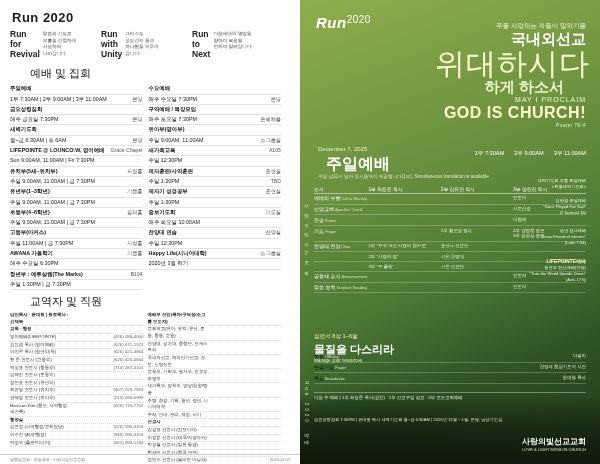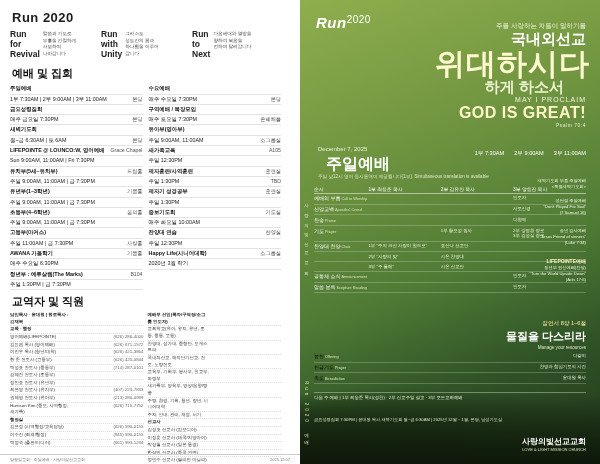--- a/index.html
+++ b/index.html
@@ -5,21 +5,21 @@
   html,body{margin:0;padding:0;background:#ffffff;}
   body{width:600px;height:464px;font-family:"Liberation Sans",sans-serif;overflow:hidden;}
   .page{position:relative;width:600px;height:464px;display:flex;}
   
   .left{width:300px;height:464px;background:#ffffff;box-sizing:border-box;padding:8px 19px 4px 10px;position:relative;}
   .run-title{font-size:13px;font-weight:bold;color:#1b1b1b;letter-spacing:.5px;margin:2px 0 5px 2px;}
   .run-grid{display:flex;gap:2px;margin-bottom:7px;}
   .run-col{flex:1;display:flex;gap:3px;}
   .run-head{font-size:8.5px;font-weight:bold;line-height:1.15;color:#222;white-space:pre-line;}
   .run-body{font-size:4.6px;line-height:1.45;color:#444;white-space:pre-line;padding-top:1px;}
-  .sect-title{font-size:11px;font-weight:bold;color:#111;margin:4px 0 3px 2px;}
+  .sect-title{font-size:11px;font-weight:normal;color:#111;margin:4px 0 3px 20px;}
   .two-col{display:flex;gap:6px;}
   .col{flex:1;}
   .row{display:flex;justify-content:space-between;align-items:flex-start;border-bottom:.5px solid #e3e3e3;padding:1px 0;}
   .row .nm{font-size:5.4px;line-height:1.35;color:#222;white-space:pre-line;}
   .row .vl{font-size:5.2px;color:#555;text-align:right;white-space:nowrap;padding-left:3px;}
   .row.hd .nm{font-weight:bold;color:#111;}
   .staff-grid{display:flex;gap:4px;}
   .staff-col{flex:1;}
   .sline{display:flex;font-size:4.4px;line-height:1.5;color:#333;border-bottom:.4px dotted #ddd;}
   .sline .a{width:46%;white-space:pre-line;}
@@ -29,42 +29,42 @@
   
   .right{width:300px;height:464px;position:relative;overflow:hidden;
     background:linear-gradient(160deg,#8fae4d 0%,#6f9440 32%,#4e7a35 58%,#2f5226 78%,#22381c 100%);}
   .hill{position:absolute;left:0;bottom:0;width:300px;height:120px;
     background:radial-gradient(120% 90% at 30% 100%, #1d2f16 0%, #24401c 45%, rgba(40,70,32,0) 72%);}
   .hill2{position:absolute;left:0;bottom:0;width:300px;height:70px;background:linear-gradient(180deg,rgba(20,35,15,0) 0%,rgba(16,28,12,.85) 70%,rgba(12,22,9,.95) 100%);}
   .runlogo{position:absolute;left:16px;top:14px;font-size:15px;font-style:italic;font-weight:bold;color:#ffffff;letter-spacing:.5px;}
   .runlogo small{font-size:10px;font-style:normal;font-weight:normal;vertical-align:top;}
   .verse-top{position:absolute;right:14px;top:22px;font-size:6.5px;color:#eef6dd;}
   .bigkr1{position:absolute;right:14px;top:30px;font-size:15px;font-weight:bold;color:#ffffff;}
-  .bigkr2{position:absolute;right:10px;top:44px;font-size:30px;font-weight:bold;color:#fff9d0;letter-spacing:1px;}
+  .bigkr2{position:absolute;right:10px;top:44px;font-size:30px;font-weight:normal;color:#fff9d0;letter-spacing:1px;}
   .bigkr3{position:absolute;right:36px;top:78px;font-size:15px;font-weight:bold;color:#eef4d2;margin-left:11px;}
   .engl1{position:absolute;right:14px;top:96px;font-size:7px;color:#f2f6e2;letter-spacing:1px;}
   .engl2{position:absolute;right:14px;top:104px;font-size:16px;font-weight:bold;color:#fff7c8;letter-spacing:.5px;}
   .engl3{position:absolute;right:14px;top:122px;font-size:5px;color:#e6eccf;letter-spacing:.5px;}
   .cardate{position:absolute;left:18px;top:146px;font-size:6px;color:#eaf1d8;}
   .wtitle{position:absolute;left:26px;top:154px;font-size:16px;font-weight:bold;color:#ffffff;}
   .wsub{position:absolute;left:18px;top:174px;font-size:4.6px;color:#dfe8c8;white-space:pre-line;}
   .times{position:absolute;right:14px;top:150px;font-size:5.6px;color:#ffffff;}
   .times span{margin-left:10px;}
   .vside{position:absolute;left:4px;top:200px;font-size:4.4px;color:#dbe6bf;writing-mode:vertical-rl;letter-spacing:2px;}
   .vside2{position:absolute;left:4px;bottom:20px;font-size:4.6px;color:#cfe0ad;writing-mode:vertical-rl;letter-spacing:3px;}
   .ordtbl{position:absolute;left:14px;top:186px;width:272px;color:#fff;}
   .ohead{display:flex;font-size:4.8px;border-bottom:.6px solid rgba(255,255,255,.5);padding-bottom:1px;}
   .ohead .c1{width:20%;}
   .ohead .c2{width:26.6%;}
   .orow{display:flex;align-items:flex-start;border-bottom:.4px solid rgba(255,255,255,.22);padding:1.4px 0;}
   .orow .lbl{width:20%;font-size:5px;line-height:1.3;white-space:pre-line;}
   .orow .lbl i{font-style:normal;font-size:3.8px;color:#d8e4bb;}
   .orow .v{width:26.6%;font-size:4.4px;color:#eef4dd;line-height:1.35;white-space:pre-line;}
   .orow .full{width:80%;font-size:4.4px;color:#eef4dd;}
-  .msgbox{position:absolute;left:14px;top:320px;width:272px;text-align:right;}
+  .msgbox{position:absolute;left:14px;top:333px;width:272px;text-align:left;}
   .msgbox .k{font-size:5.6px;color:#ffe9a8;}
   .msgbox .t{font-size:11px;font-weight:bold;color:#ffffff;margin-top:1px;}
   .msgbox .e{font-size:4.6px;color:#dfe8c8;margin-top:1px;}
   .nextline{position:absolute;left:14px;bottom:64px;width:272px;border-top:.4px solid rgba(255,255,255,.35);padding-top:2px;font-size:4.4px;color:#e8f0d4;}
   .botline{position:absolute;left:14px;bottom:40px;width:272px;font-size:4.2px;color:#dfe8c8;line-height:1.6;}
   .rsign{position:absolute;right:14px;bottom:12px;text-align:center;color:#fff;}
   .rsign .kr{font-size:8px;font-weight:bold;}
   .rsign .en{font-size:4px;color:#d7e3b9;}
   
   .sidebox{position:absolute;right:14px;font-size:4.2px;color:#f2f7e4;text-align:right;line-height:1.45;white-space:pre-line;}
@@ -407,21 +407,21 @@
 
     <div class="runlogo">
       <span>Run</span><small>2020</small>
     </div>
 
     <div class="verse-top">주를 사랑하는 자들이 말하기를</div>
     <div class="bigkr1">국내외선교</div>
     <div class="bigkr2">위대하시다</div>
     <div class="bigkr3">하게 하소서</div>
     <div class="engl1">MAY I PROCLAIM</div>
-    <div class="engl2">GOD IS GREAT!</div>
+    <div class="engl2">GOD IS CHURCH!</div>
     <div class="engl3">Psalm 70:4</div>
 
     <div class="cardate">December 7, 2025</div>
     <div class="wtitle">주일예배</div>
     <div class="wsub">주일 낮12시 영어 동시통역이 제공됩니다(1부). Simultaneous translation is available</div>
     <div class="times" id="svc-times"><span>1부 7:30AM</span><span>2부 9:00AM</span><span>3부 11:00AM</span></div>
 
     <div class="vside">사 랑 의 빛 선 교 교 회</div>
     <div class="vside2">Run 2020 예배</div>
 

